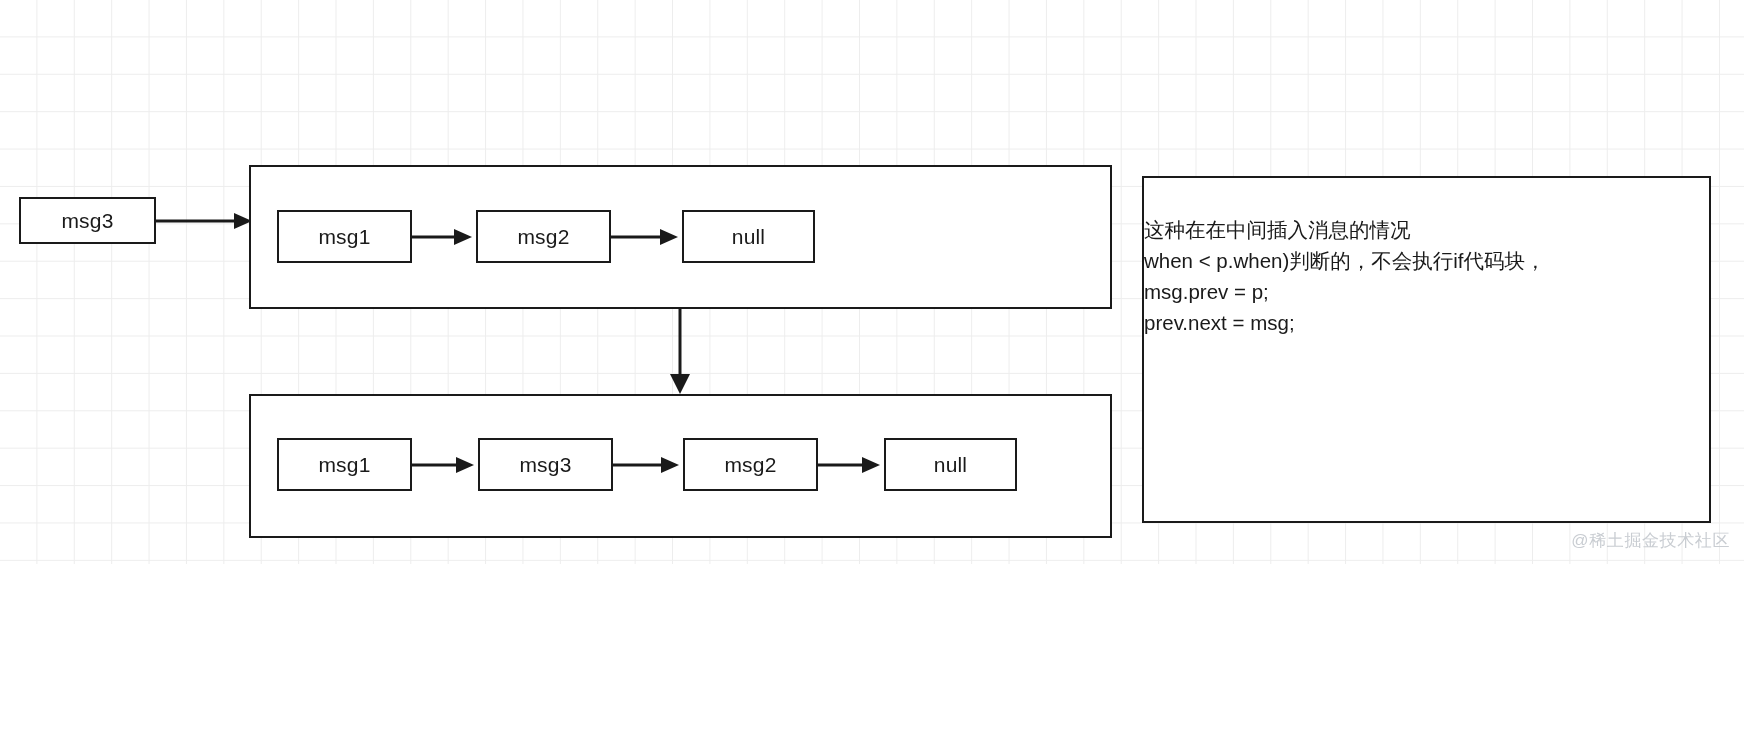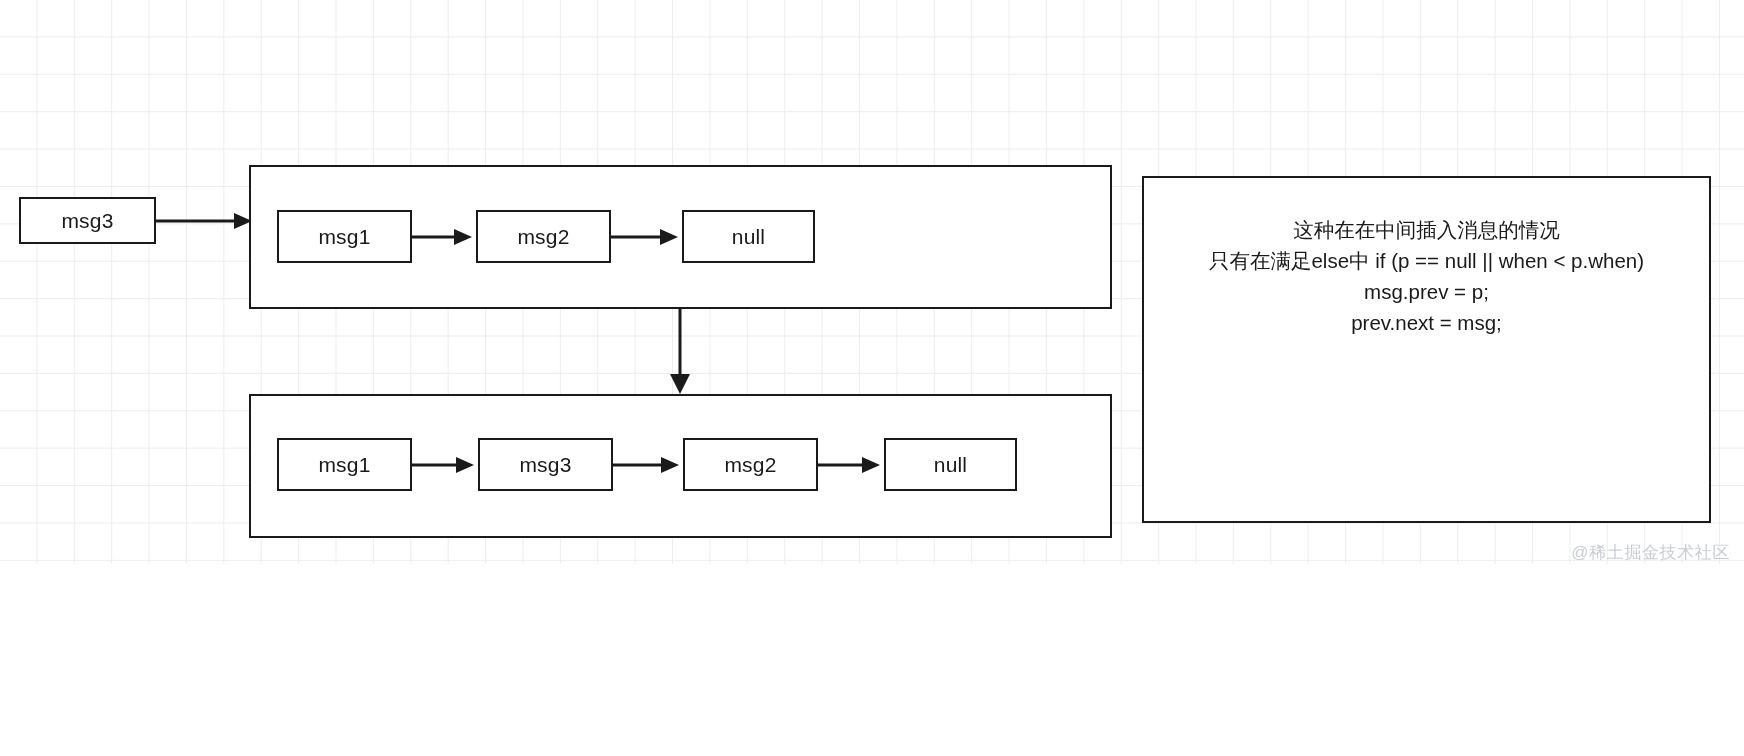--- a/index.html
+++ b/index.html
@@ -52,41 +52,41 @@
 
   
   .note-box {
     position: absolute;
     box-sizing: border-box;
     background: #ffffff;
     border: 2.5px solid #1a1a1a;
     padding-top: 36px;
   }
   .note-line {
-    text-align: center;
+    text-align: left;
     font-size: 20.5px;
     color: #1a1a1a;
     line-height: 1.52;
     white-space: nowrap;
   }
 
   
   .connector {
     position: absolute;
   }
   .connector svg {
     display: block;
     overflow: visible;
   }
 
   
   #watermark {
     position: absolute;
     right: 14px;
-    bottom: 0;
+    bottom: 12px;
     font-size: 17px;
     color: #c9cdd2;
     letter-spacing: 0.6px;
     user-select: none;
     white-space: nowrap;
   }
 </style>
 </head>
 <body>
 
@@ -172,20 +172,20 @@
       <polygon points="44,3 62,11 44,19" fill="#1a1a1a"></polygon>
     </svg>
   </div>
 
   <div class="node" style="left:884px; top:438px; width:133px; height:53px;">
     <span>null</span>
   </div>
 
   <div class="note-box" style="left:1142px; top:176px; width:569px; height:347px;">
     <div class="note-line">这种在在中间插入消息的情况</div>
-    <div class="note-line">只有在满足else中 if (p == null || when &lt; p.when)</div>
+    <div class="note-line">when &lt; p.when)判断的，不会执行if代码块，</div>
     <div class="note-line">msg.prev = p;</div>
     <div class="note-line">prev.next = msg;</div>
   </div>
 
   <div id="watermark">@稀土掘金技术社区</div>
 
 </div>
 
 </body></html>

